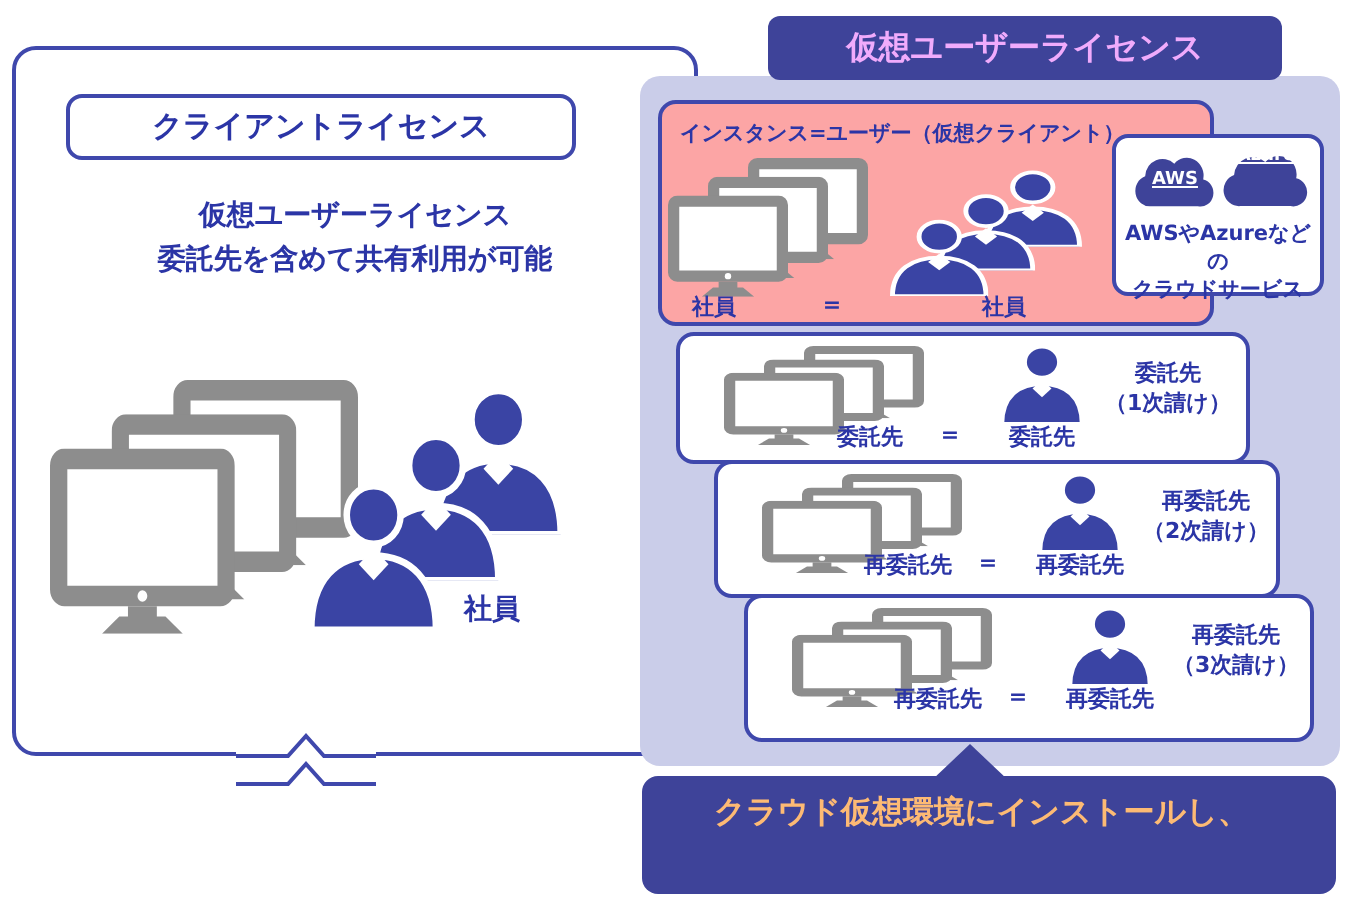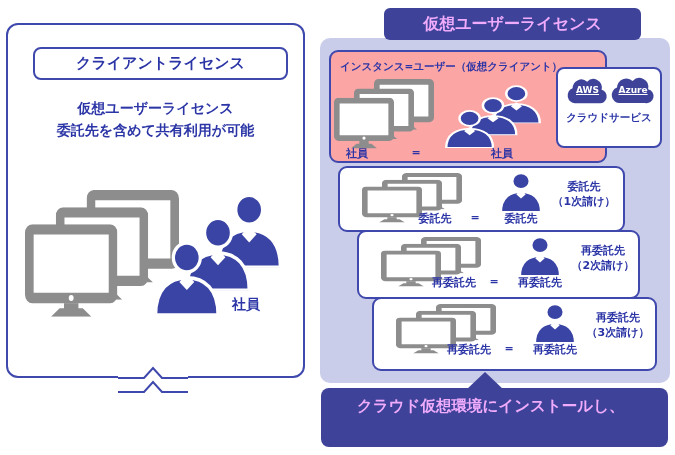--- a/index.html
+++ b/index.html
@@ -10,21 +10,21 @@
   .stage{
     position:relative;width:675px;height:455px;background:#fff;overflow:hidden;
     font-family:"DejaVu Sans",sans-serif;font-weight:bold;color:var(--text);
     -webkit-font-smoothing:antialiased;
   }
   .abs{position:absolute;}
   svg.icon{display:block;}
 
   
   .left-panel{left:6px;top:23px;width:295px;height:351px;border:2px solid var(--border);
-    border-radius:12px;background:#fff;}
+    border-radius:12px;background:#fff;padding-left:44px;}
   .title-box{position:absolute;left:25px;top:22px;width:251px;height:29px;border:2px solid var(--border);
     border-radius:8px;text-align:center;line-height:29px;font-size:15px;background:#fff;}
   .desc{position:absolute;left:0;top:72px;width:100%;text-align:center;font-size:14px;line-height:22px;}
   .mon-left{position:absolute;left:17px;top:165px;width:154px;height:128px;}
   .ppl-left{position:absolute;left:146px;top:168px;width:128px;height:122px;}
   .shain-left{position:absolute;left:203px;top:271px;width:70px;text-align:center;font-size:14px;}
   .left-note{left:6px;top:390px;width:295px;height:47px;border:2px solid var(--border);
     border-radius:10px;text-align:center;line-height:47px;font-size:15px;background:#fff;}
   .caret{left:118px;width:70px;height:20px;}
   .caret-1{top:366px;}
@@ -41,37 +41,37 @@
   .c1-ppl{position:absolute;left:114px;top:33px;width:96px;height:63px;}
   .c1-l1{position:absolute;left:0px;top:94px;width:52px;text-align:center;font-size:11px;}
   .c1-eq{position:absolute;left:65px;top:94px;width:40px;text-align:center;font-size:11px;}
   .c1-l2{position:absolute;left:145px;top:94px;width:52px;text-align:center;font-size:11px;}
 
   .aws-box{left:556px;top:67px;width:102px;height:77px;background:#fff;border:2px solid var(--border);border-radius:8px;}
   .cl1{position:absolute;left:8px;top:7px;width:43px;height:30px;}
   .cl2{position:absolute;left:52px;top:6px;width:46px;height:31px;}
   .clab{position:absolute;text-align:center;color:#fff;font-size:9px;text-decoration:underline;}
   .clab1{left:8px;top:16px;width:43px;}
-  .clab2{left:52px;top:16px;width:46px;}
+  .clab2{left:52px;top:4px;width:46px;}
   .aws-cap{position:absolute;left:0;top:41px;width:100%;text-align:center;font-size:10.5px;line-height:14px;}
 
   .chain-card{position:absolute;background:#fff;border:2px solid var(--border);border-radius:9px;}
   .cc2{left:338px;top:166px;width:283px;height:62px;}
   .cc3{left:357px;top:230px;width:279px;height:65px;}
   .cc4{left:372px;top:297px;width:281px;height:70px;}
   .cc-mon{position:absolute;left:22px;top:5px;width:100px;height:50px;}
   .cc-mlabel{position:absolute;left:55px;top:43px;width:80px;text-align:center;font-size:11px;}
   .cc-eq{position:absolute;left:125px;top:43px;width:20px;text-align:center;font-size:11px;}
   .cc-person{position:absolute;left:160px;top:4px;width:42px;height:40px;}
   .cc-plabel{position:absolute;left:146px;top:43px;width:70px;text-align:center;font-size:11px;}
   .cc-side{position:absolute;left:206px;top:11px;width:76px;text-align:center;font-size:11px;line-height:15px;}
 
   .tail{left:466px;top:372px;width:38px;height:18px;}
   .r-note{left:321px;top:388px;width:347px;height:59px;background:var(--accent);border-radius:8px;
-    color:#f0abfc;font-size:15.5px;line-height:21px;box-sizing:border-box;padding:8px 16px 0 36px;}
+    color:#fdba74;font-size:15.5px;line-height:21px;box-sizing:border-box;padding:8px 16px 0 36px;}
 </style>
 </head>
 <body>
 
 <svg width="0" height="0" style="position:absolute" aria-hidden="true">
   <defs>
     <symbol id="monitor" viewBox="0 0 64 54">
       <rect x="3" y="3" width="58" height="40" rx="2" fill="#fff" stroke="var(--gray)" stroke-width="6"></rect>
       <circle cx="32" cy="43" r="1.7" fill="#fff"></circle>
       <rect x="27" y="46" width="10" height="4" fill="var(--gray)"></rect>
@@ -198,20 +198,21 @@
   <div class="abs aws-box">
     <svg class="icon cl1" viewBox="0 0 64 42" preserveAspectRatio="none">
         <use href="#cloud"></use>
       </svg>
     <svg class="icon cl2" viewBox="0 0 64 42" preserveAspectRatio="none">
         <use href="#cloud"></use>
       </svg>
     <span class="clab clab1">AWS</span>
     <span class="clab clab2">Azure</span>
     <div class="aws-cap">
+      <div>AWSやAzureなどの</div>
       <div>クラウドサービス</div>
     </div>
   </div>
 
   <svg class="abs tail" viewBox="0 0 38 18">
     <polygon points="0,18 19,0 38,18" fill="var(--accent)"></polygon>
   </svg>
   <div class="abs r-note">
     <div>クラウド仮想環境にインストールし、</div>
   </div>

